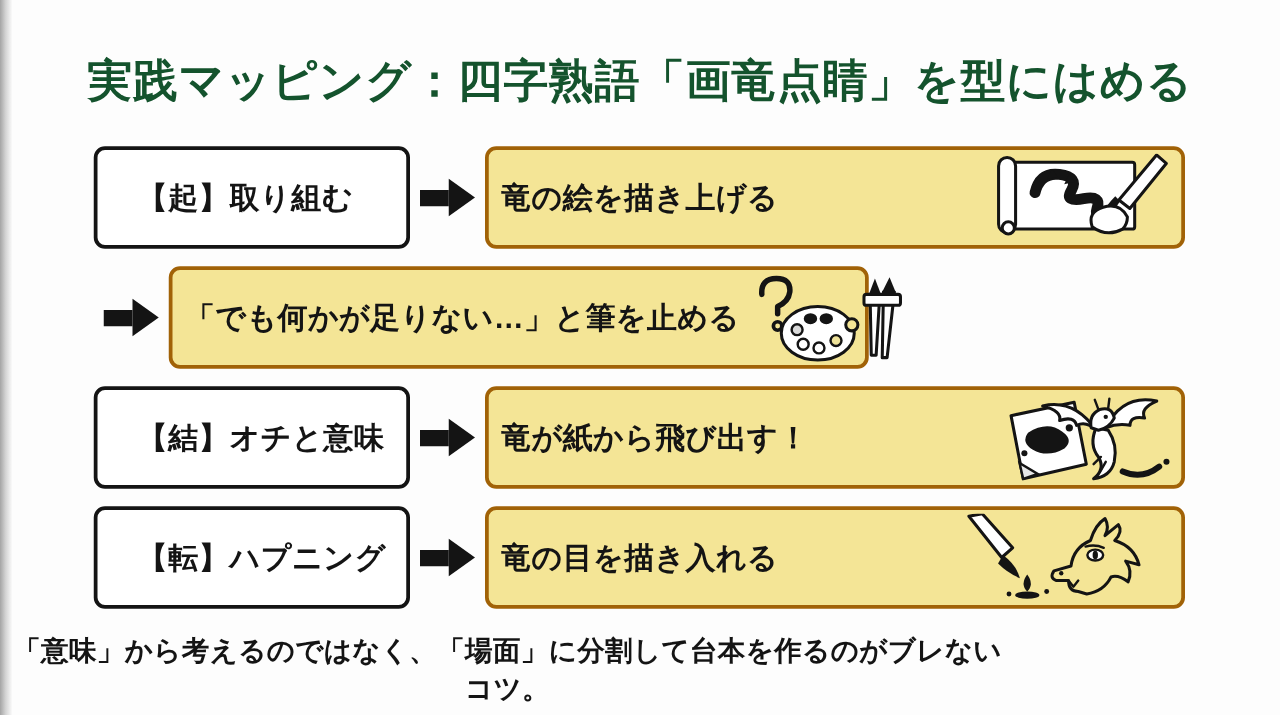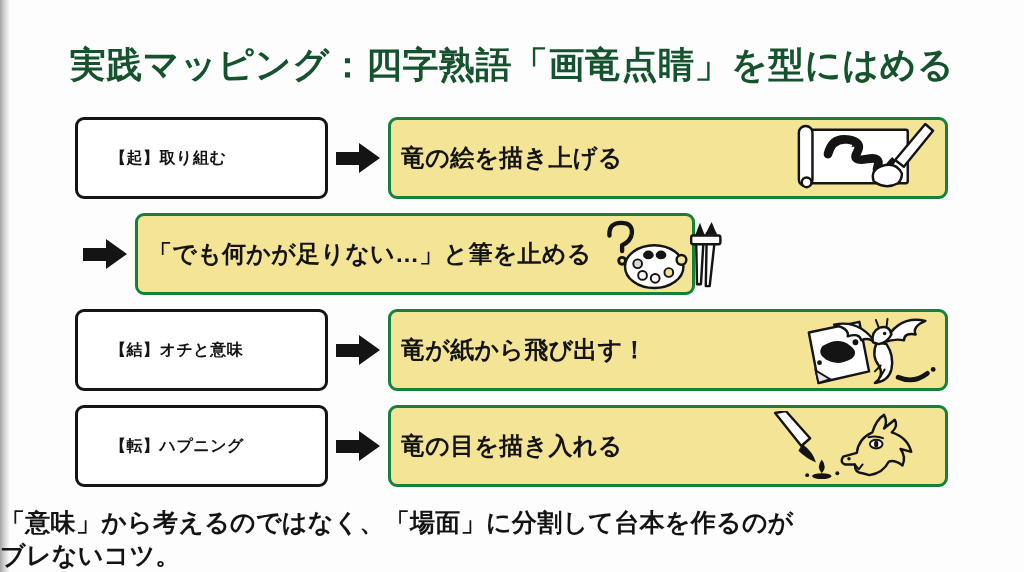--- a/index.html
+++ b/index.html
@@ -20,41 +20,41 @@
   }
   .rows{
     position:absolute;left:75px;top:117px;width:873px;
     display:flex;flex-direction:column;gap:14px;
   }
   .row{display:flex;align-items:center;height:82px;}
   .stage-box{
     box-sizing:border-box;width:253px;height:82px;flex:0 0 253px;
     background:#ffffff;border:3px solid #141414;border-radius:9px;
     display:flex;align-items:center;padding-left:32px;
-    font-size:16px;font-weight:800;letter-spacing:.5px;
+    font-size:24px;font-weight:800;letter-spacing:.5px;
   }
   .arrow{flex:0 0 60px;display:flex;align-items:center;justify-content:center;}
   .arrow-shaft{width:23px;height:13px;background:#141414;}
   .arrow-head{
     width:0;height:0;
     border-top:15px solid transparent;border-bottom:15px solid transparent;
     border-left:21px solid #141414;
   }
   .scene-box{
     box-sizing:border-box;width:560px;height:82px;flex:0 0 560px;
-    background:#f4e596;border:3px solid #15803d;border-radius:9px;
+    background:#f4e596;border:3px solid #a16207;border-radius:9px;
     display:flex;align-items:center;justify-content:space-between;
     padding-left:10px;padding-right:6px;
     font-size:24px;font-weight:800;letter-spacing:.3px;
   }
   .scene-text{white-space:nowrap;}
   .scene-icon{flex:0 0 auto;display:block;}
   .footnote{
     position:absolute;left:0;top:506px;width:812px;
-    font-size:25px;font-weight:800;letter-spacing:.3px;
+    text-align:center;font-size:22px;font-weight:800;letter-spacing:.3px;
   }
   svg .ln{fill:none;stroke:#141414;stroke-width:2.5;stroke-linecap:round;stroke-linejoin:round;}
   svg .wfill{fill:#ffffff;stroke:#141414;stroke-width:2.5;stroke-linejoin:round;}
   svg .bfill{fill:#141414;stroke:none;}
 </style>
 </head>
 <body>
 
 <div class="edge-strip"></div>
 

